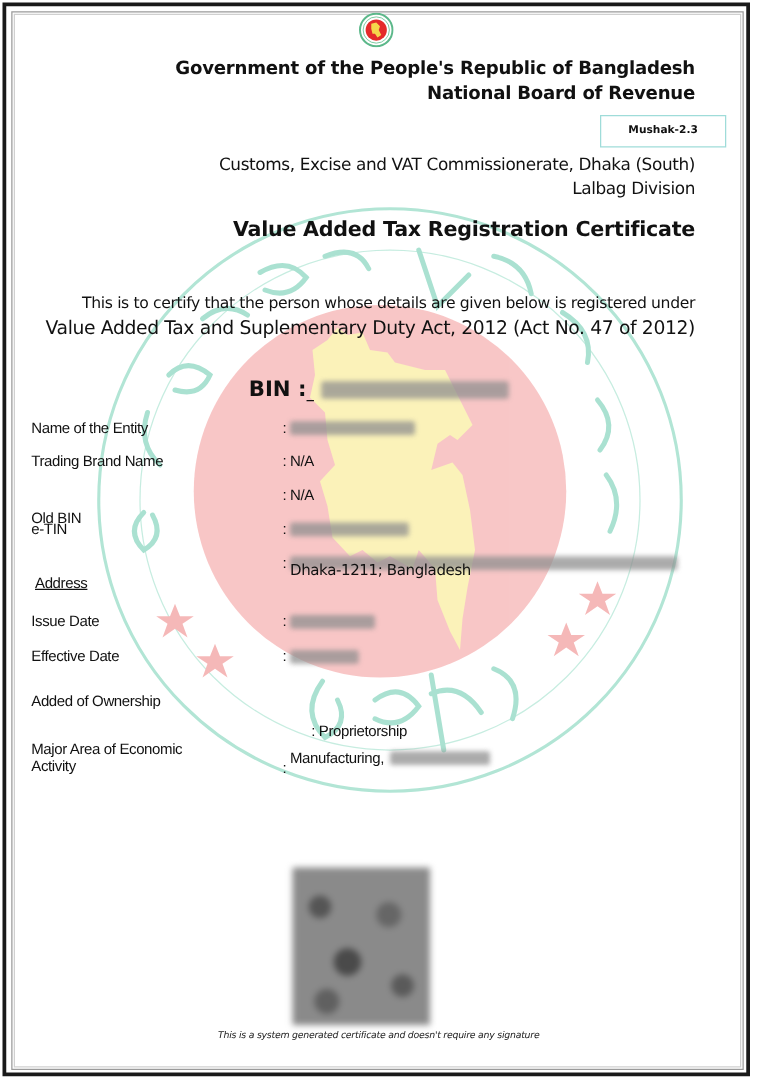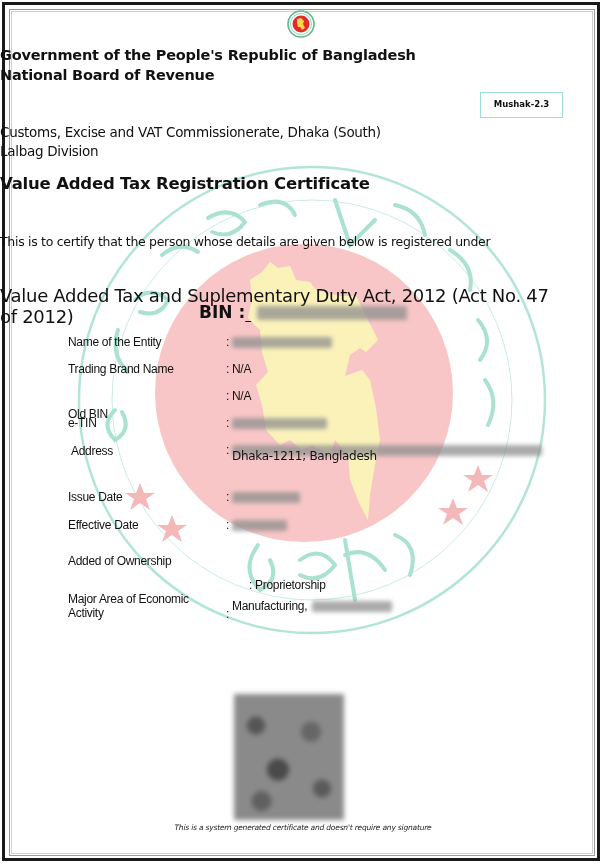--- a/index.html
+++ b/index.html
@@ -5,35 +5,35 @@
   html, body { margin: 0; padding: 0; background: #ffffff; }
   body { width: 606px; height: 867px; position: relative; overflow: hidden; font-family: "DejaVu Sans", sans-serif; color: #111; }
   .frame-outer { position: absolute; left: 2px; top: 2px; width: 598px; height: 859px; border: 3px solid #1a1a1a; box-sizing: border-box; }
   .frame-inner { position: absolute; left: 9px; top: 9px; width: 586px; height: 847px; border: 1px solid #9a9a9a; box-sizing: border-box; }
   .frame-inner2 { position: absolute; left: 11px; top: 11px; width: 582px; height: 843px; border: 1px solid #d0d0d0; box-sizing: border-box; }
 
   .wm { position: absolute; left: 0; top: 0; width: 606px; height: 867px; pointer-events: none; }
 
   .emblem { position: absolute; left: 287px; top: 10px; width: 28px; height: 28px; }
 
-  .hdr { position: absolute; left: 0; width: 556px; text-align: left; }
+  .hdr { position: absolute; left: 0; width: 556px; text-align: right; }
   .h-gov { top: 47px; font-weight: bold; font-size: 14.5px; letter-spacing: -0.2px; }
   .h-nbr { top: 67px; font-weight: bold; font-size: 14.5px; letter-spacing: -0.2px; }
-  .mushak { position: absolute; left: 480px; top: 92px; width: 83px; height: 26px; border: 1.5px solid #9fdcd9; box-sizing: border-box; font-size: 8.5px; font-weight: bold; text-align: center; line-height: 23px; }
+  .mushak { position: absolute; left: 480px; top: 92px; width: 101px; height: 26px; border: 1.5px solid #9fdcd9; box-sizing: border-box; font-size: 8.5px; font-weight: bold; text-align: center; line-height: 23px; }
   .h-comm { top: 124px; font-size: 13.5px; letter-spacing: -0.3px; }
   .h-div { top: 143px; font-size: 13.5px; letter-spacing: -0.3px; }
   .h-title { top: 174px; font-weight: bold; font-size: 16.5px; letter-spacing: -0.2px; }
   .h-cert1 { top: 234px; font-size: 12.5px; letter-spacing: -0.3px; }
-  .h-cert2 { top: 253px; font-size: 18px; letter-spacing: -0.3px; margin-top: 32px; }
+  .h-cert2 { top: 253px; font-size: 15px; letter-spacing: -0.3px; }
 
   .bin { position: absolute; left: 199px; top: 302px; font-weight: bold; font-size: 17px; text-decoration: underline; text-underline-offset: 3px; }
   .bin-label { display: inline-block; }
   .blur { display: inline-block; background: #8f8f8f; filter: blur(2.2px); opacity: 0.75; border-radius: 2px; vertical-align: middle; }
 
-  .field-label { position: absolute; left: 25px; font-size: 12px; letter-spacing: -0.3px; font-family: "Liberation Sans", sans-serif; margin-left: 43px; }
+  .field-label { position: absolute; left: 25px; font-size: 12px; letter-spacing: -0.3px; font-family: "Liberation Sans", sans-serif; }
   .field-val { position: absolute; left: 226px; font-size: 12px; letter-spacing: -0.3px; font-family: "Liberation Sans", sans-serif; }
   .colon { display: inline-block; width: 6px; }
 
   .addr2 { position: absolute; left: 232px; top: 449px; font-size: 12px; letter-spacing: -0.3px; }
 
   .qr { position: absolute; left: 234px; top: 694px; width: 110px; height: 126px;
         background:
           radial-gradient(circle at 20% 25%, #555 0 8px, transparent 10px),
           radial-gradient(circle at 70% 30%, #666 0 9px, transparent 11px),
           radial-gradient(circle at 40% 60%, #4a4a4a 0 10px, transparent 12px),
@@ -113,21 +113,21 @@
 
 <div class="field-label" style="top:362px;">Trading Brand Name</div>
 <div class="field-val" style="top:362px;"><span class="colon">:</span><span>N/A</span></div>
 
 <div class="field-label" style="top:407px;">Old BIN</div>
 <div class="field-val" style="top:389px;"><span class="colon">:</span><span>N/A</span></div>
 
 <div class="field-label" style="top:416px;text-align:right;">e-TIN</div>
 <div class="field-val" style="top:416px;"><span class="colon">:</span><span class="blur" style="width:95px;height:11px;"></span></div>
 
-<div class="field-label" style="top:444px;left:28px;">Address</div>
+<div class="field-label" style="top:459px;left:28px;text-decoration:underline;">Address</div>
 <div class="field-val" style="top:443px;"><span class="colon">:</span><span class="blur" style="width:310px;height:11px;"></span></div>
 <div class="addr2">Dhaka-1211; Bangladesh</div>
 
 <div class="field-label" style="top:490px;">Issue Date</div>
 <div class="field-val" style="top:490px;"><span class="colon">:</span><span class="blur" style="width:68px;height:11px;"></span></div>
 
 <div class="field-label" style="top:518px;">Effective Date</div>
 <div class="field-val" style="top:518px;"><span class="colon">:</span><span class="blur" style="width:55px;height:11px;"></span></div>
 
 <div class="field-label" style="top:554px;">Added of Ownership</div>

